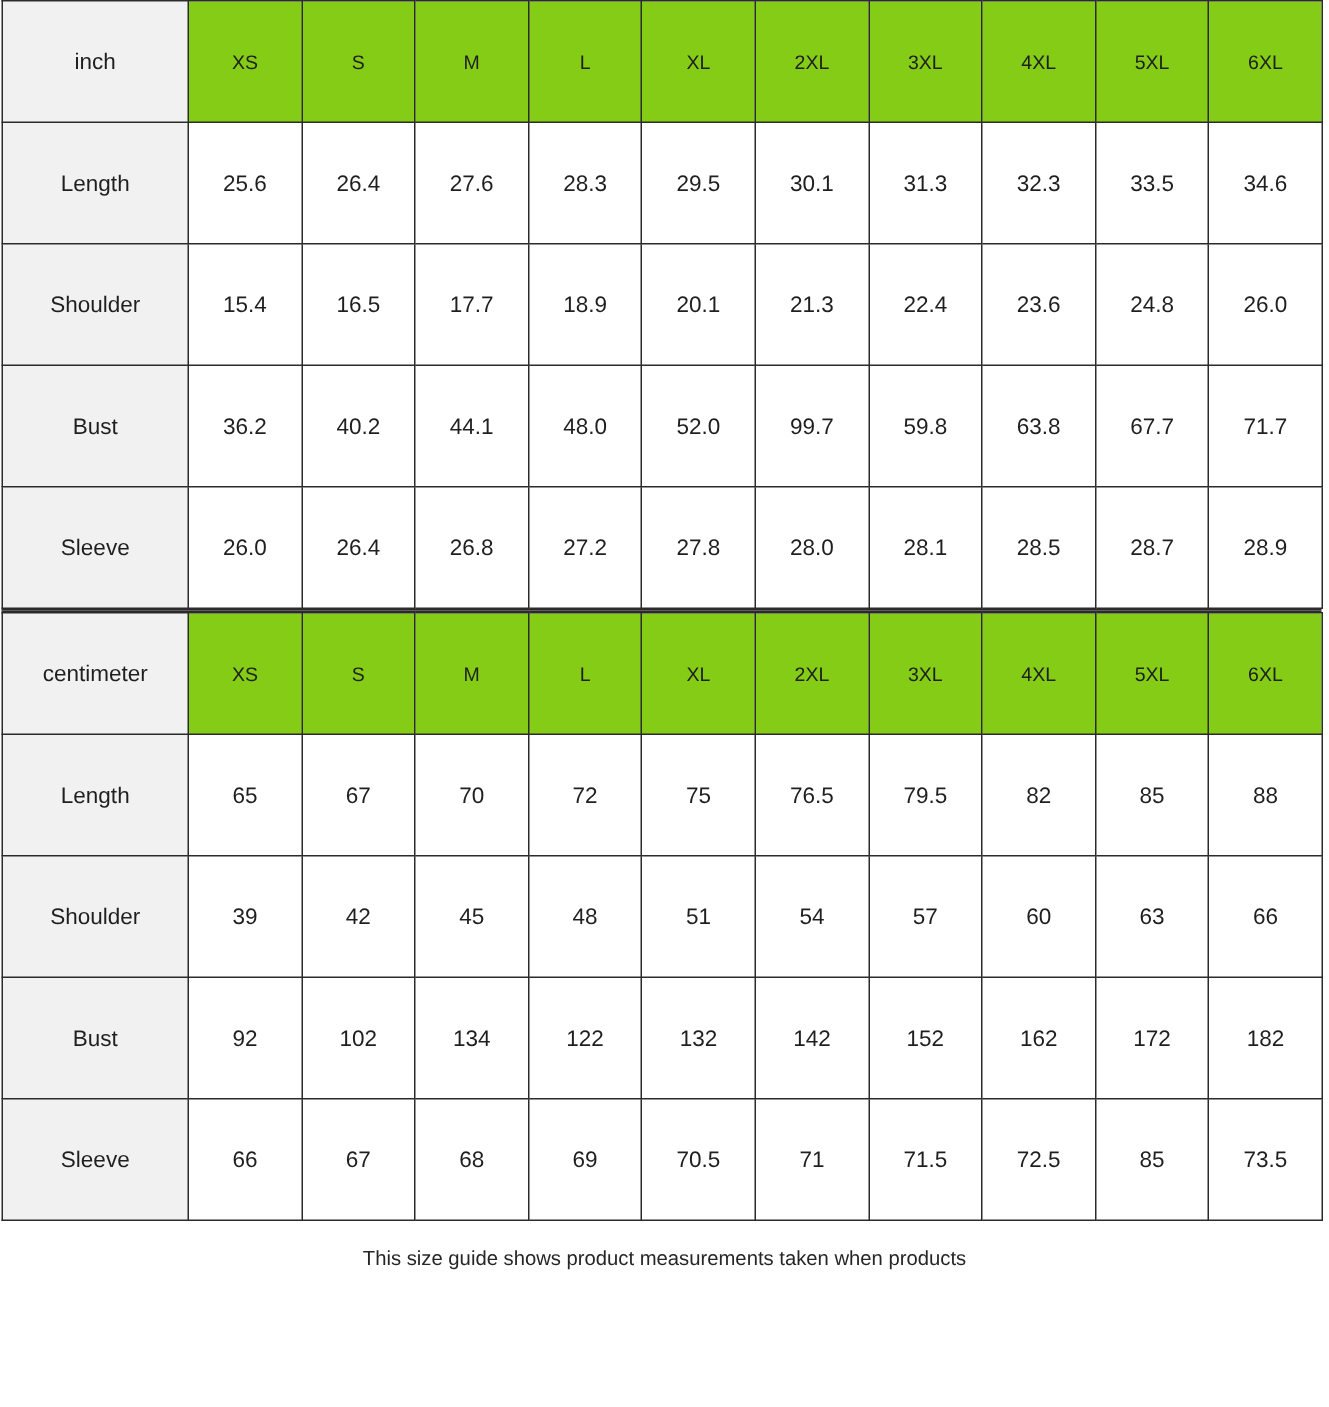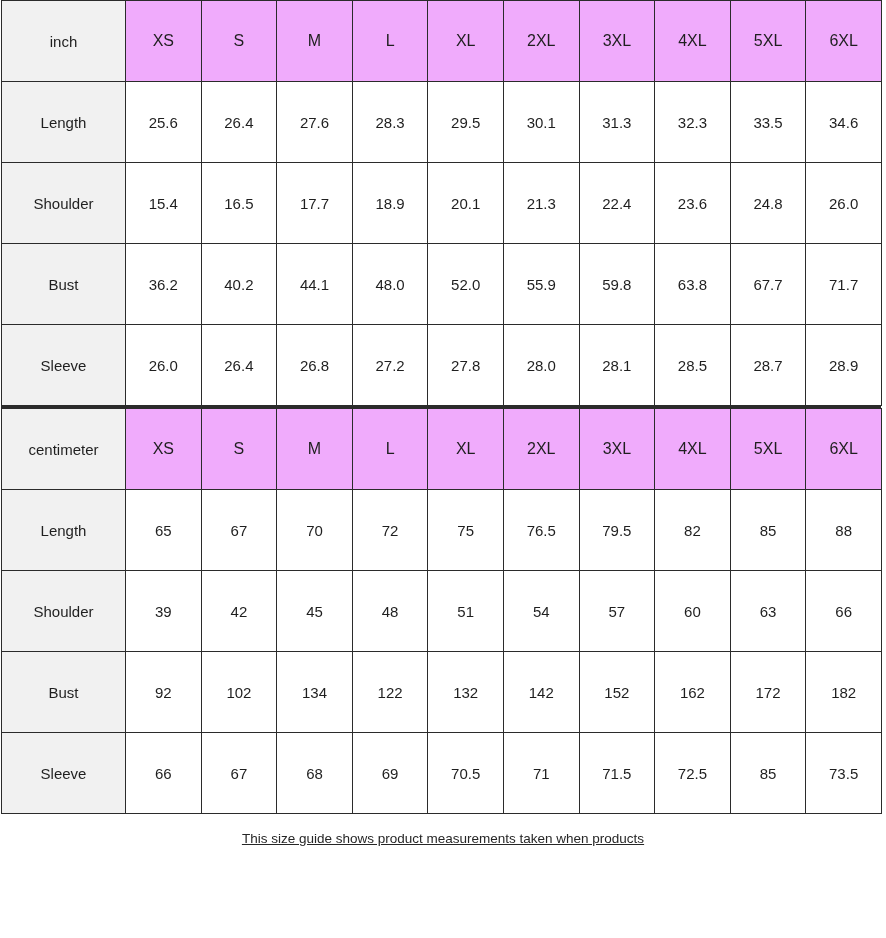--- a/index.html
+++ b/index.html
@@ -42,23 +42,23 @@
     vertical-align: middle;
     font-weight: normal;
     font-size: 15px;
     color: #1f1f1f;
     padding: 0;
     height: 80px;
     background: #ffffff;
   }
 
   table.size-table thead th {
-    background: #f0abfc;
+    background: #84cc16;
     height: 80px;
-    font-size: 16px;
+    font-size: 13px;
   }
 
   table.size-table thead th.unit-head {
     background: #f1f1f1;
     font-size: 15px;
   }
 
   table.size-table tbody th.row-label,
   table.size-table tbody td.row-label {
     background: #f1f1f1;
@@ -86,21 +86,21 @@
   .table-gap .gap-cell.size-w  { width: 75.6px; }
 
   .footer-note {
     margin-top: 14px;
     text-align: center;
     font-size: 13.5px;
     line-height: 21px;
     color: #262626;
     padding: 0 100px;
   }
-  .footer-note .note-line { display: block; text-decoration: underline; }
+  .footer-note .note-line { display: block; }
 </style>
 </head>
 <body>
 
 <div class="size-guide">
 
   <table class="size-table">
     <colgroup>
       <col class="label-col">
       <col class="size-col">
@@ -156,21 +156,21 @@
         <td>24.8</td>
         <td>26.0</td>
       </tr>
       <tr>
         <td class="row-label">Bust</td>
         <td>36.2</td>
         <td>40.2</td>
         <td>44.1</td>
         <td>48.0</td>
         <td>52.0</td>
-        <td>55.9</td>
+        <td>99.7</td>
         <td>59.8</td>
         <td>63.8</td>
         <td>67.7</td>
         <td>71.7</td>
       </tr>
       <tr>
         <td class="row-label">Sleeve</td>
         <td>26.0</td>
         <td>26.4</td>
         <td>26.8</td>

